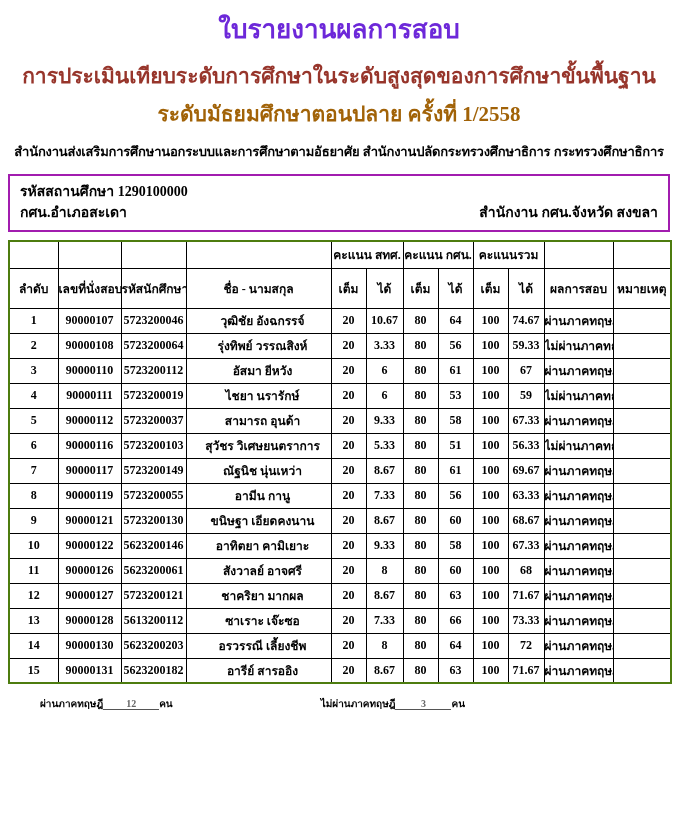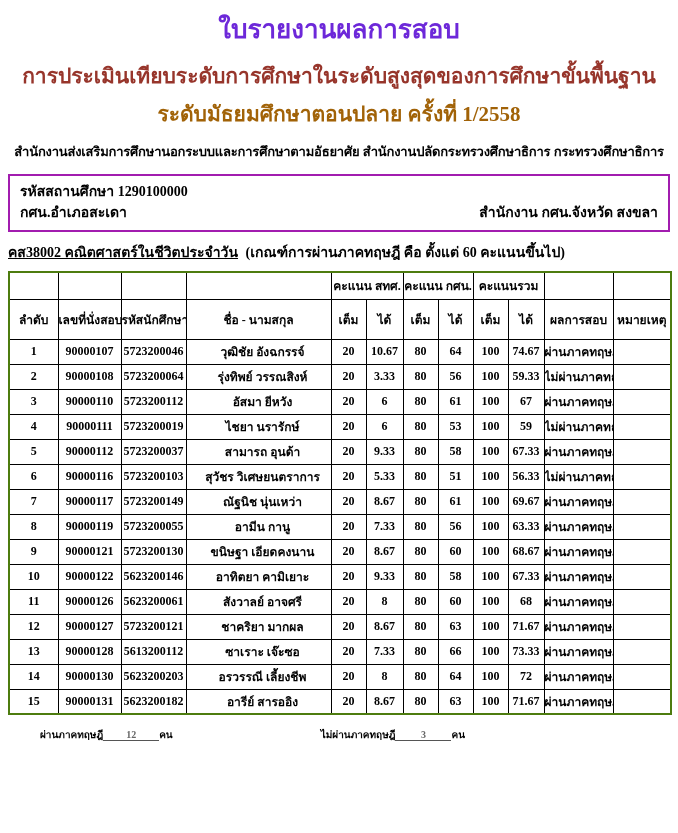--- a/index.html
+++ b/index.html
@@ -120,24 +120,20 @@
   <div class="info-box">
     <div class="info-row">
       <span>รหัสสถานศึกษา 1290100000</span>
     </div>
     <div class="info-row">
       <span>กศน.อำเภอสะเดา</span>
       <span>สำนักงาน กศน.จังหวัด สงขลา</span>
     </div>
   </div>
 
-  <div class="subject-line">
-    <span class="subject-underlined">คส38002 คณิตศาสตร์ในชีวิตประจำวัน</span>
-    <span class="subject-criteria">(เกณฑ์การผ่านภาคทฤษฎี คือ ตั้งแต่ 60 คะแนนขึ้นไป)</span>
-  </div>
 
   <table class="results">
     <colgroup>
       <col style="width:49px">
         <col style="width:63px">
         <col style="width:65px">
         <col style="width:145px">
       <col style="width:35px">
         <col style="width:37px">
         <col style="width:35px">

